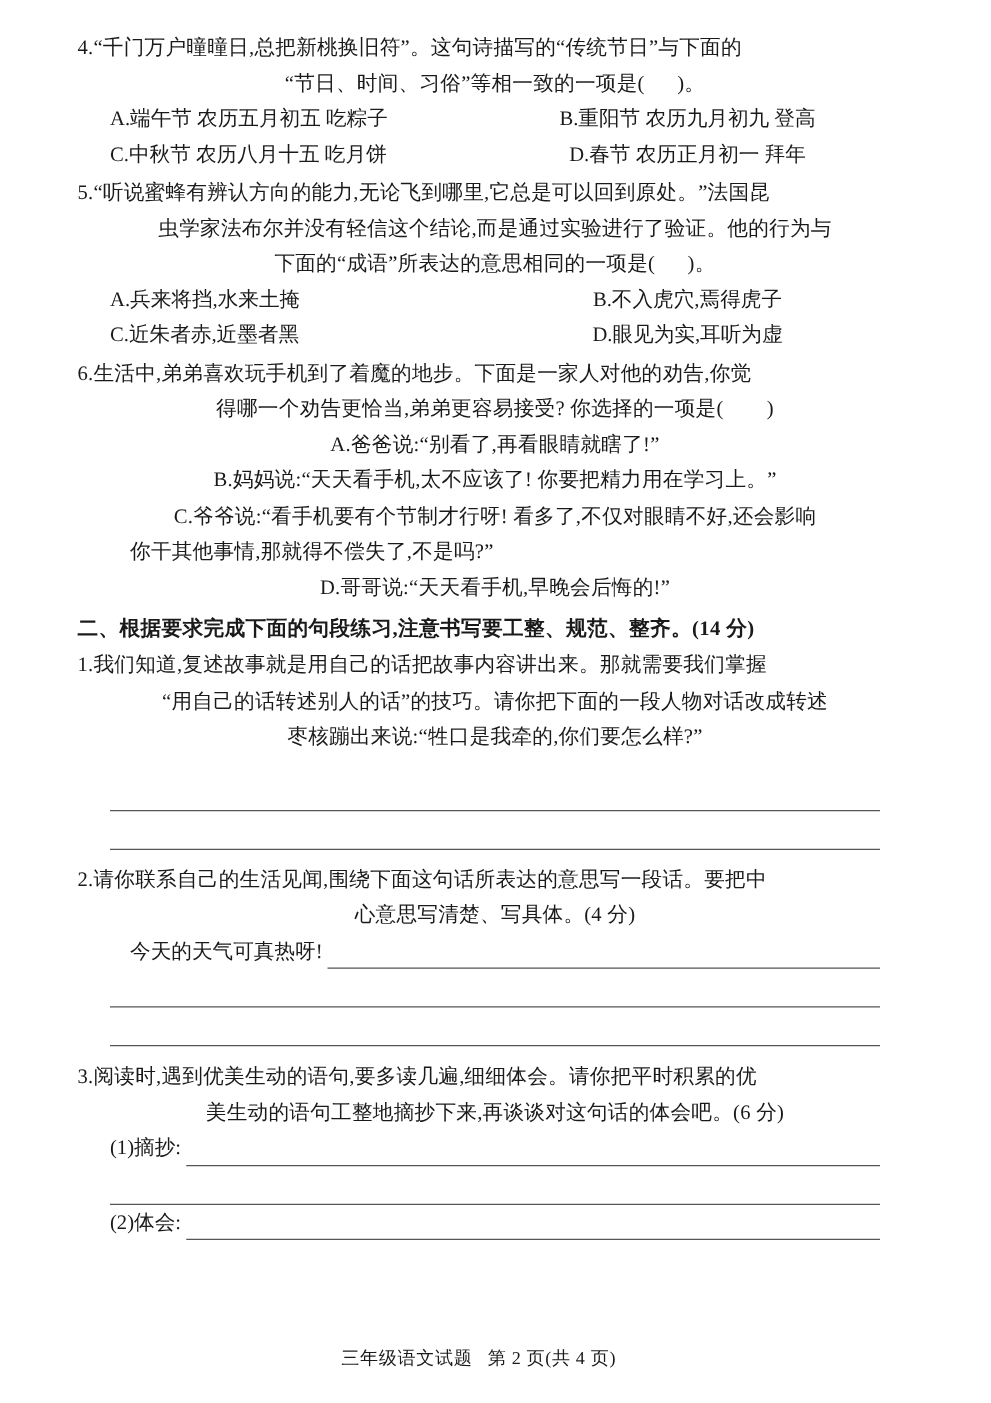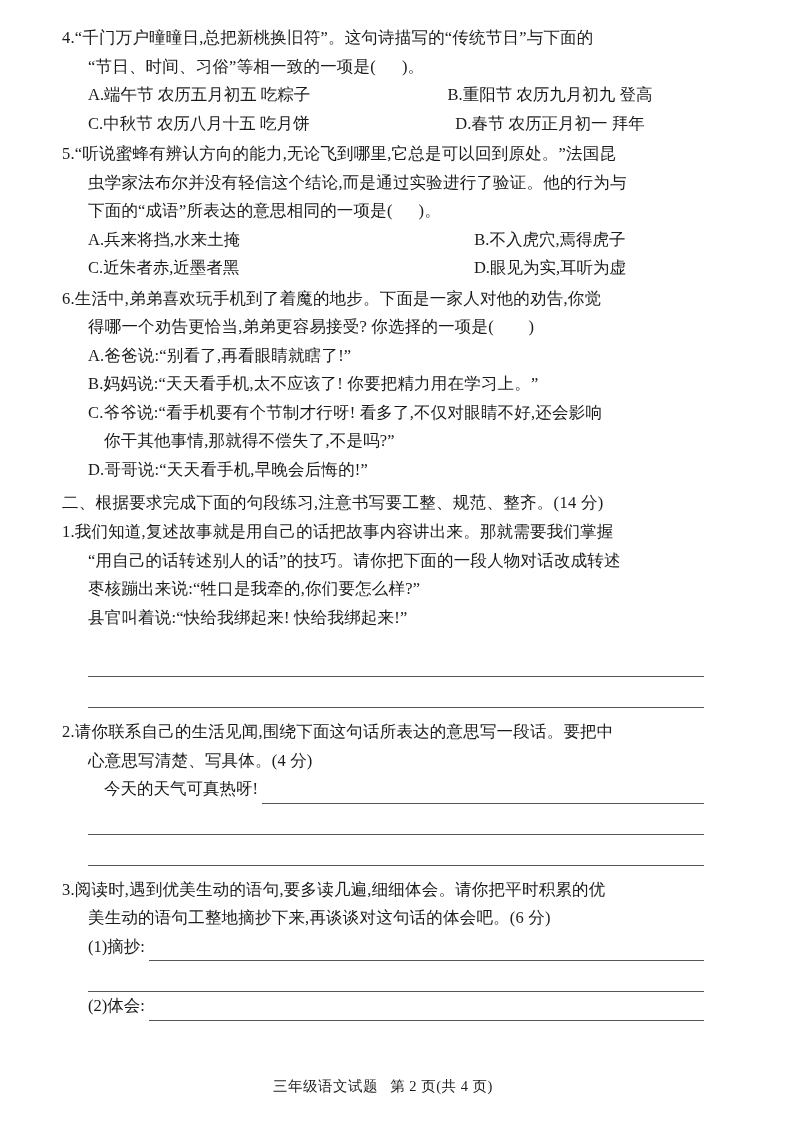--- a/index.html
+++ b/index.html
@@ -30,36 +30,37 @@
     line-height: 28.5px;
     letter-spacing: 0.2px;
     white-space: pre-wrap;
   }
   .indent-num {
     text-indent: 0;
     padding-left: 0;
   }
   .hang {
     padding-left: 26px;
+    text-align: center;
   }
   .hang2 {
     padding-left: 42px;
   }
   .opts-row {
     display: flex;
     font-size: 16.5px;
     line-height: 28.5px;
     padding-left: 26px;
   }
   .opt-a { width: 330px; }
   .opt-b { width: 330px; text-align: center; }
   .section-title {
     font-size: 16.5px;
     line-height: 30px;
-    font-weight: normal;
+    font-weight: bold;
     letter-spacing: 0.3px;
     margin-top: 4px;
   }
   .ans-line {
     height: 30px;
     border-bottom: 1px solid #555;
     margin-left: 26px;
     margin-right: 0px;
   }
   .inline-row {
@@ -131,21 +132,20 @@
     <div class="qline hang2">你干其他事情,那就得不偿失了,不是吗?”</div>
     <div class="qline hang">D.哥哥说:“天天看手机,早晚会后悔的!”</div>
   </div>
 
   <div class="section-title">二、根据要求完成下面的句段练习,注意书写要工整、规范、整齐。(14 分)</div>
 
   <div class="q">
     <div class="qline indent-num">1.我们知道,复述故事就是用自己的话把故事内容讲出来。那就需要我们掌握</div>
     <div class="qline hang">“用自己的话转述别人的话”的技巧。请你把下面的一段人物对话改成转述</div>
     <div class="qline hang">枣核蹦出来说:“牲口是我牵的,你们要怎么样?”</div>
-    <div class="qline hang">县官叫着说:“快给我绑起来! 快给我绑起来!”</div>
     <div class="spacer-14"></div>
     <div class="ans-line"></div>
     <div class="ans-line"></div>
   </div>
 
   <div class="spacer-8"></div>
 
   <div class="q">
     <div class="qline indent-num">2.请你联系自己的生活见闻,围绕下面这句话所表达的意思写一段话。要把中</div>
     <div class="qline hang">心意思写清楚、写具体。(4 分)</div>

